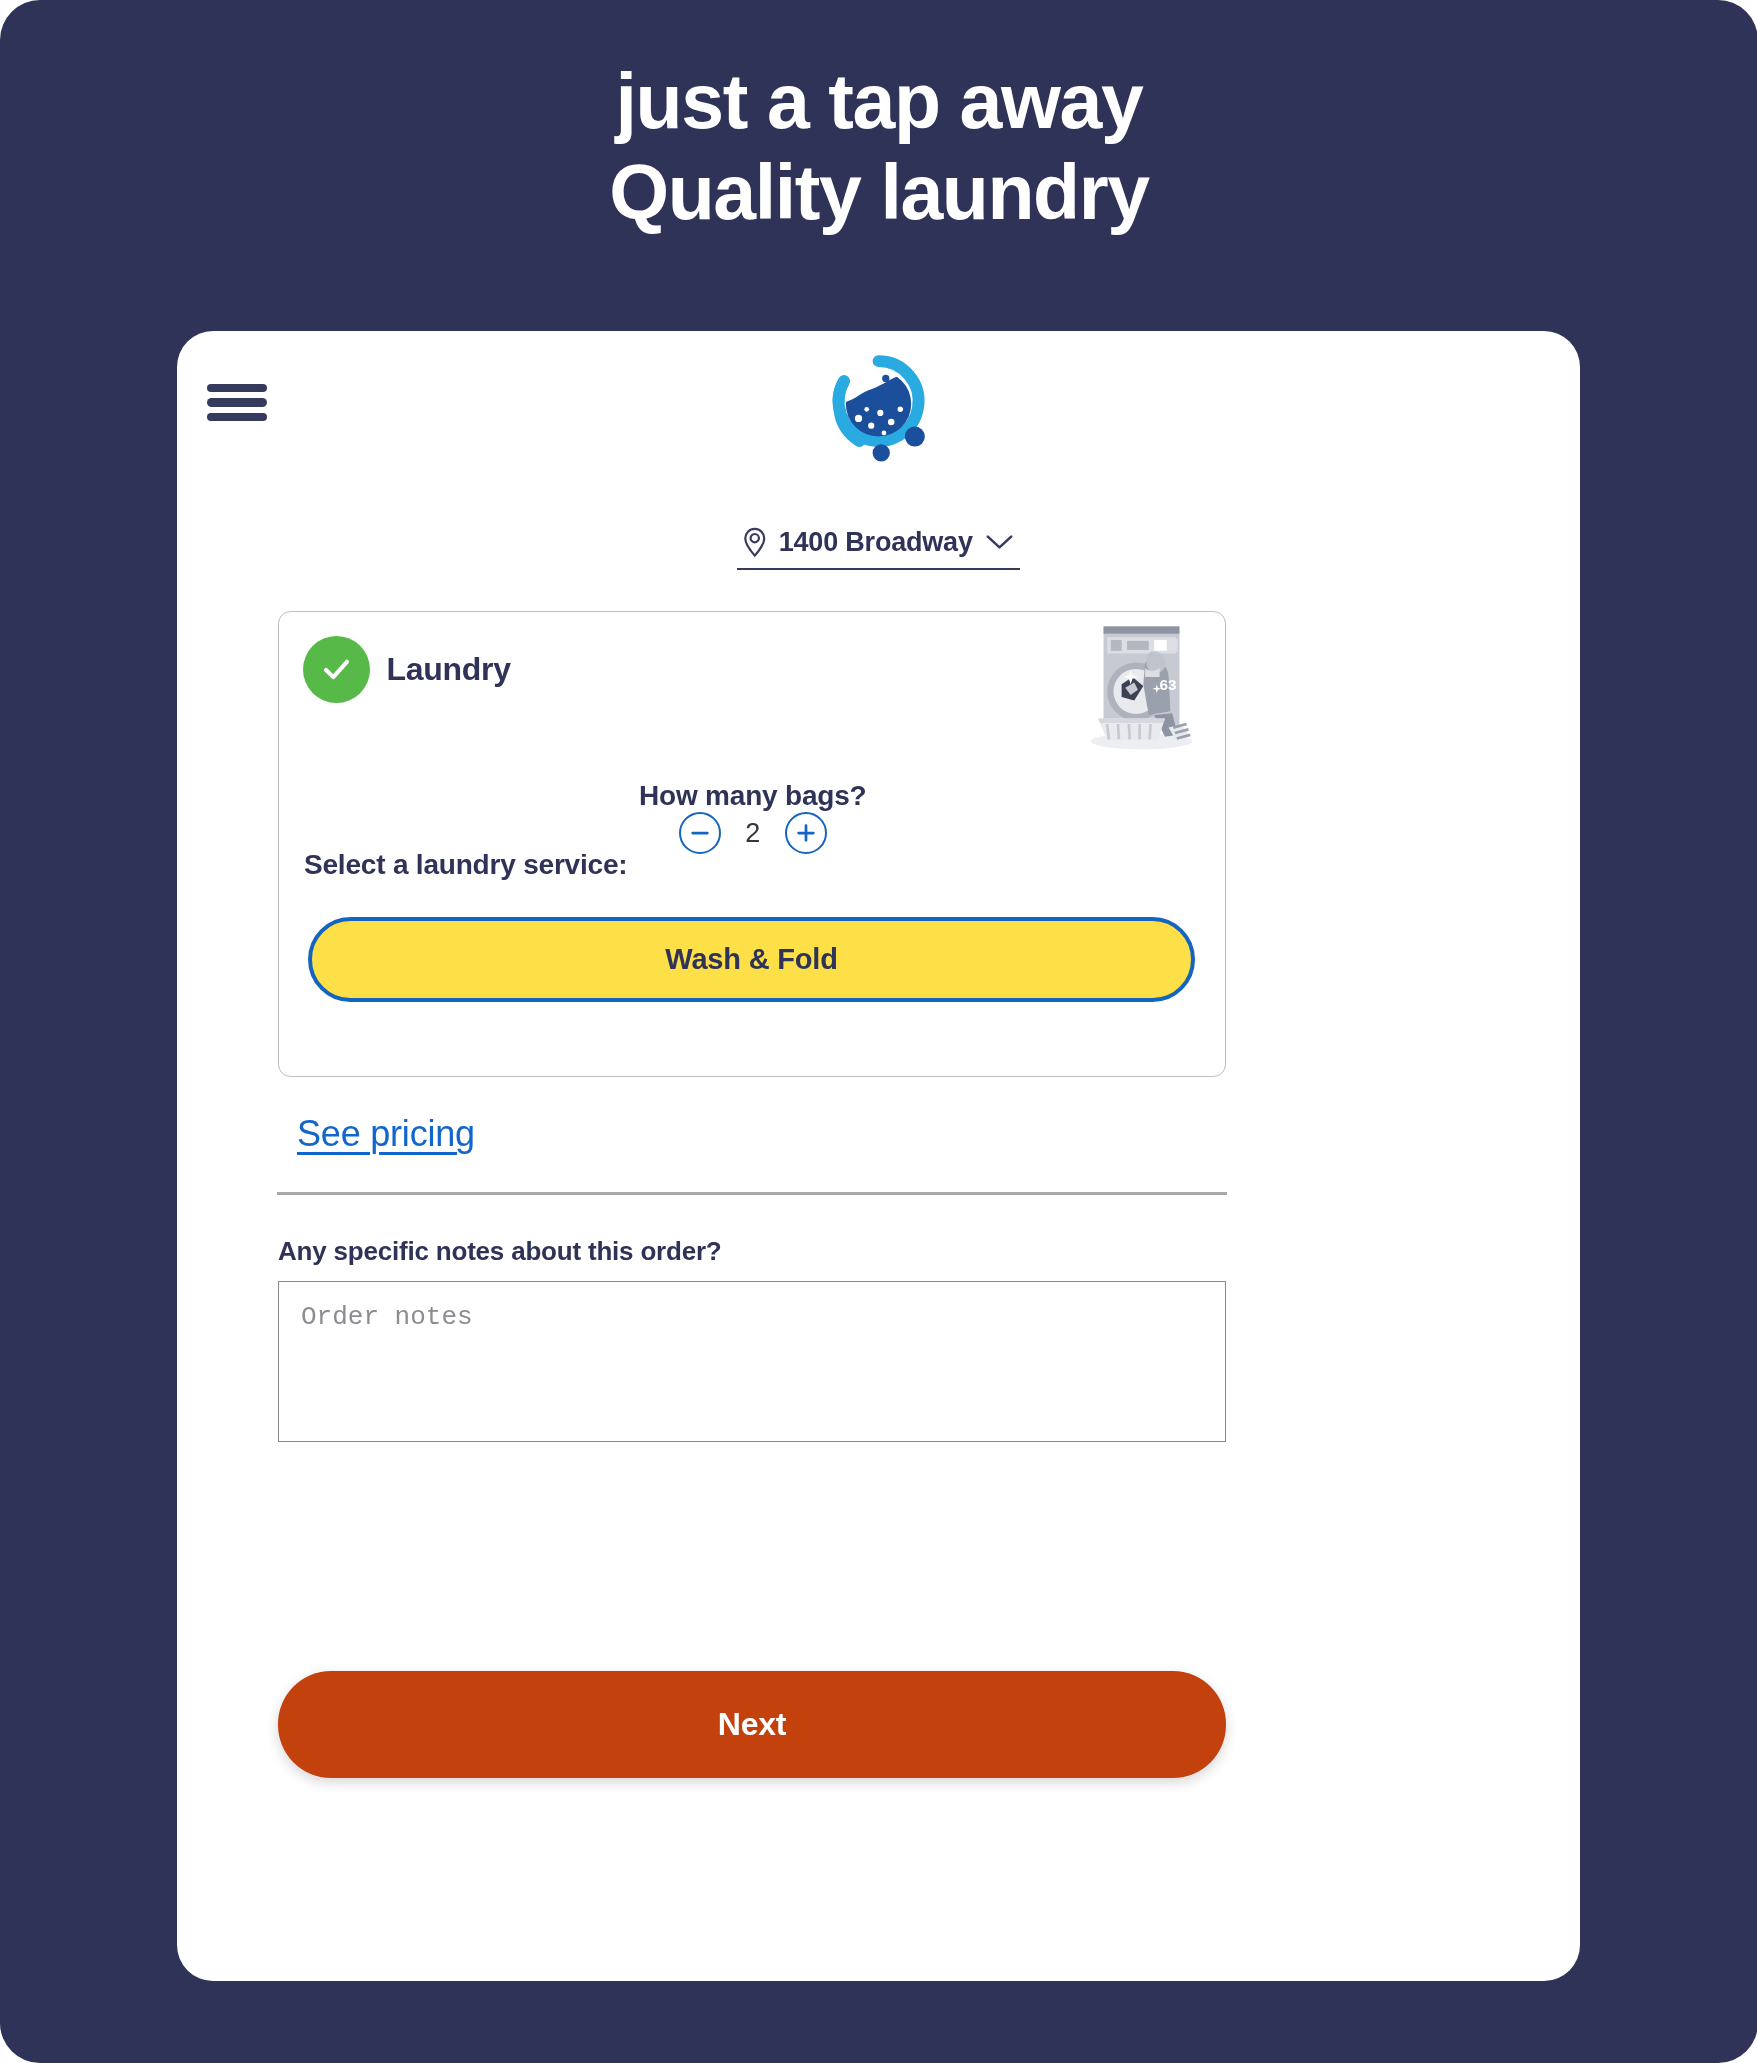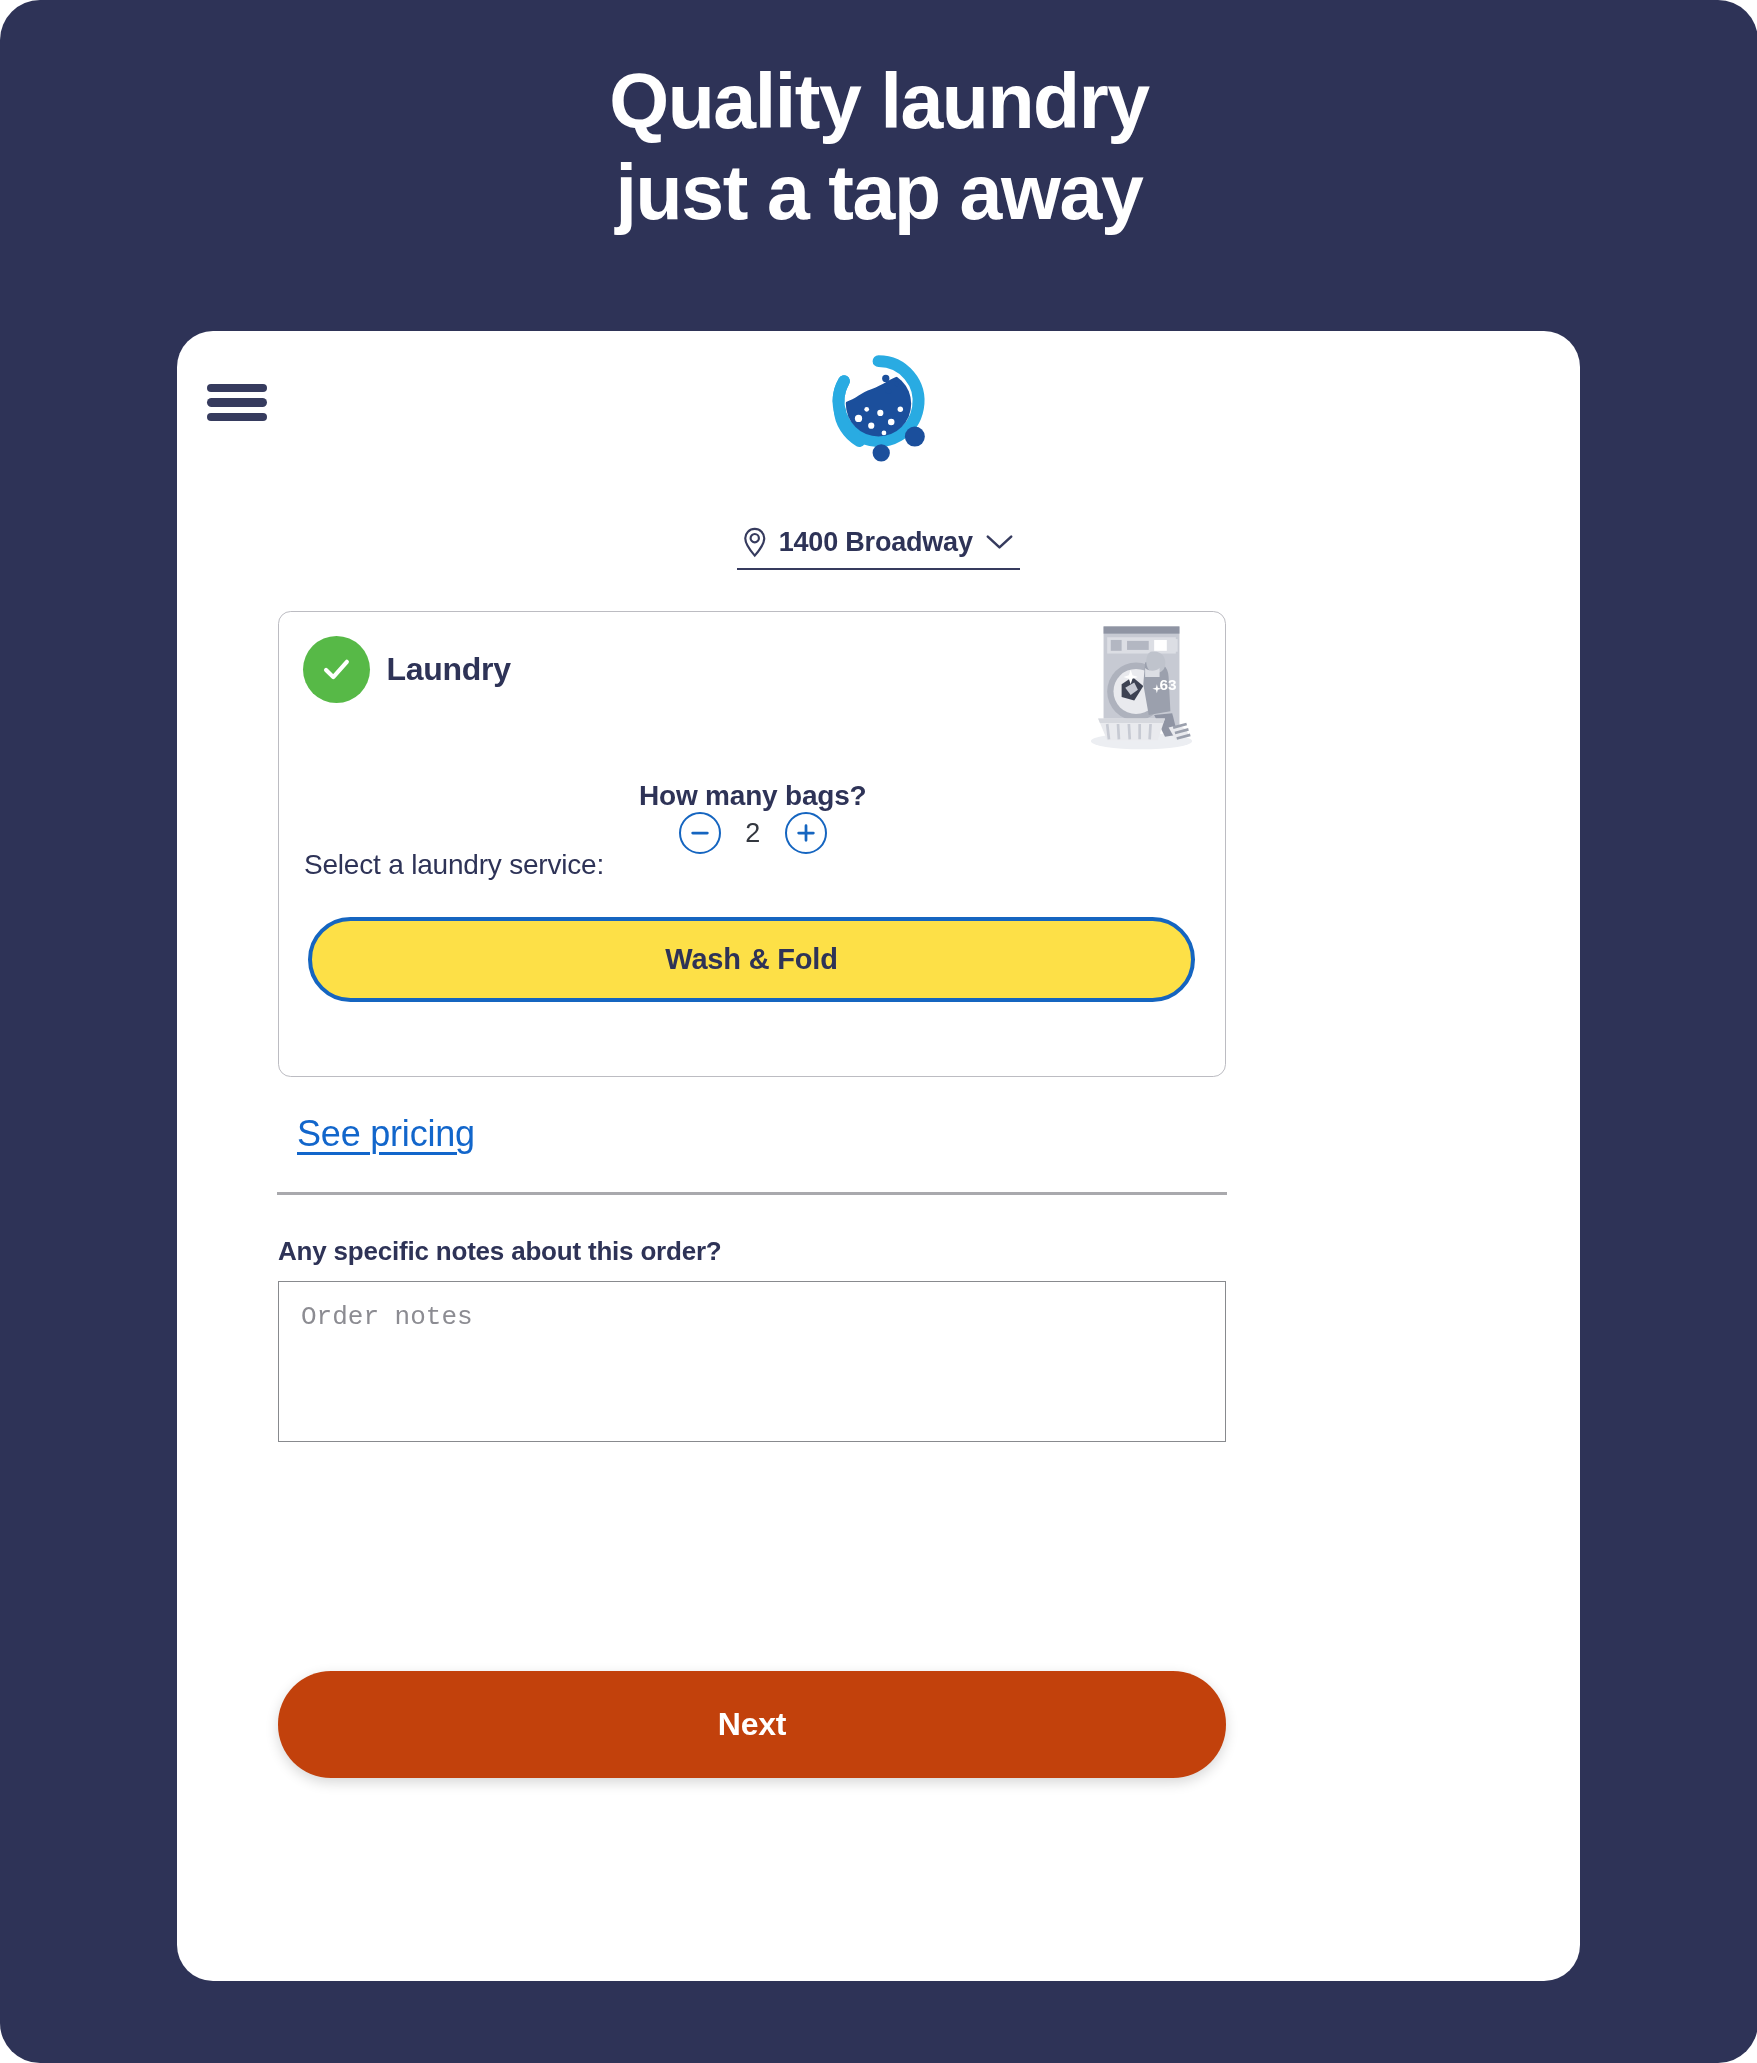--- a/index.html
+++ b/index.html
@@ -186,21 +186,21 @@
     color: #33373f;
     min-width: 23.5px;
     text-align: center;
   }
 
   .select-label {
     position: absolute;
     left: 25px;
     top: 237px;
     font-size: 28px;
-    font-weight: normal;
+    font-weight: bold;
     color: #2e3357;
     letter-spacing: -0.2px;
   }
 
   .service-pill {
     position: absolute;
     left: 29px;
     top: 305px;
     width: 887px;
     height: 85px;
@@ -286,22 +286,22 @@
     cursor: pointer;
     box-shadow: 0 4.5px 12.7px rgba(0,0,0,0.16);
   }
 </style>
 </head>
 <body>
 
 <div class="promo-frame">
 
   <div class="headline">
+    <span class="ln">just a tap away</span>
     <span class="ln">Quality laundry</span>
-    <span class="ln">just a tap away</span>
   </div>
 
   <div class="app-card">
 
     <div class="hamburger">
       <span></span>
       <span></span>
       <span></span>
     </div>
 

